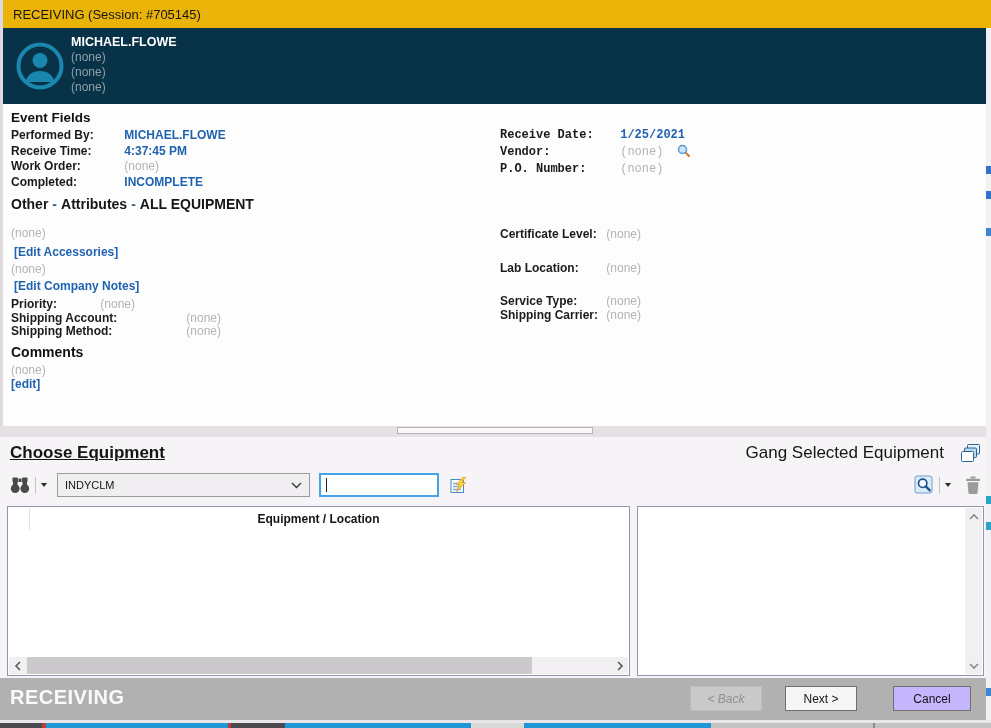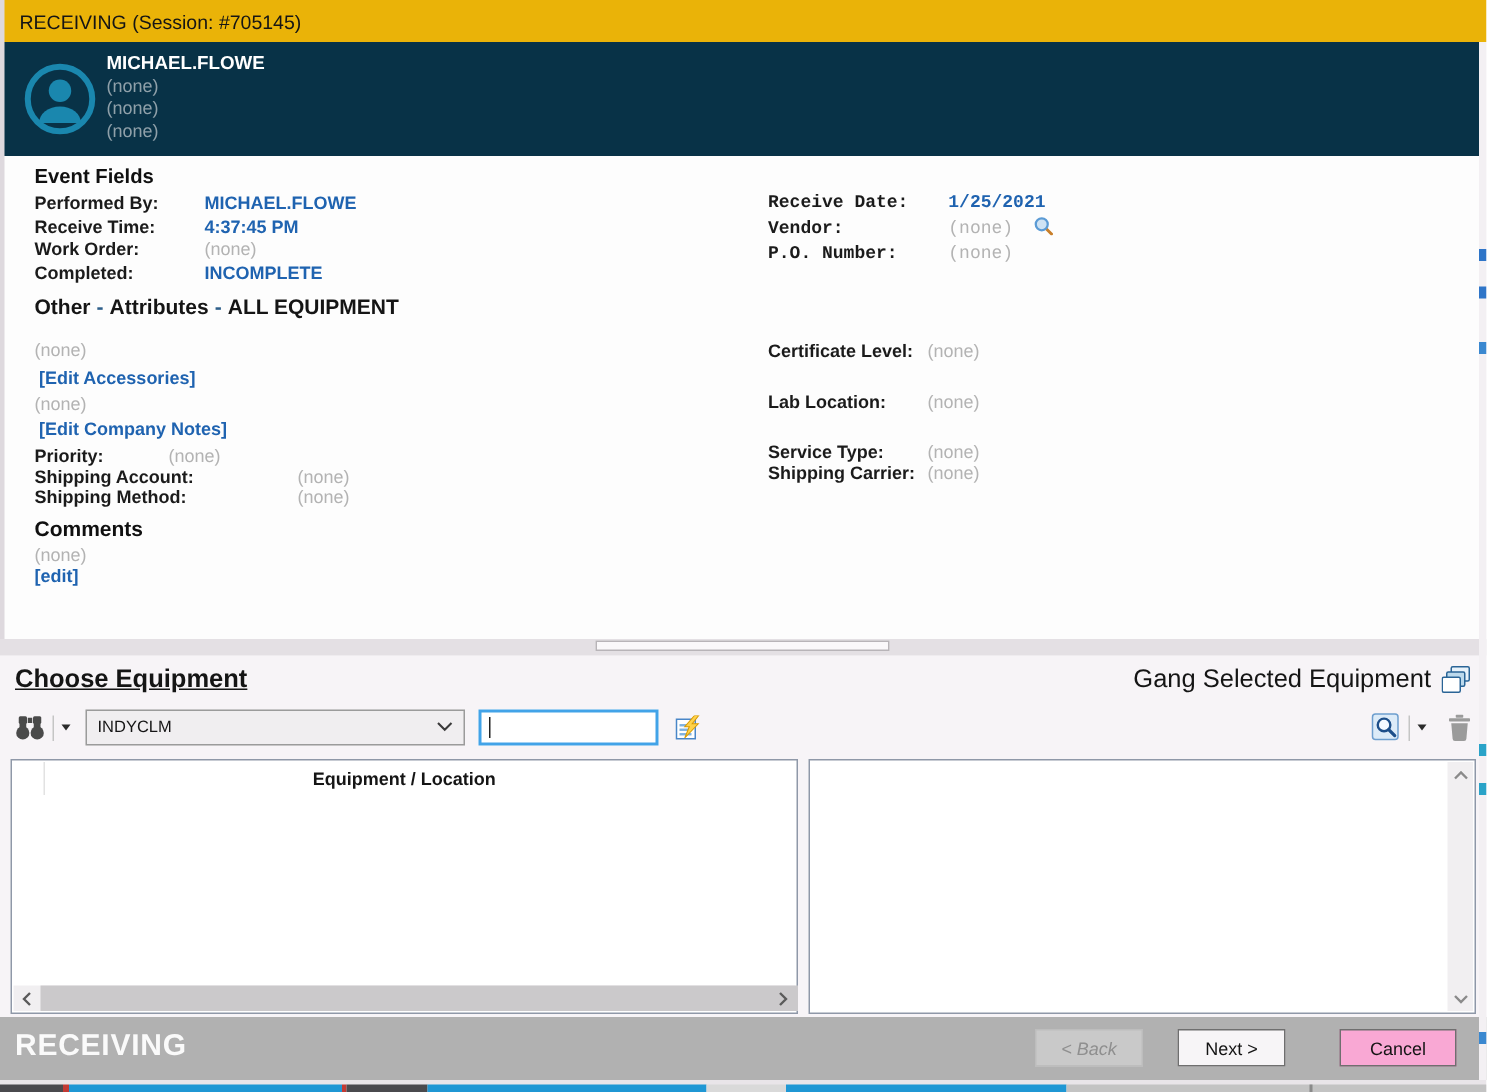--- a/index.html
+++ b/index.html
@@ -17,21 +17,21 @@
 
   
   .user-header { height:76px; background:#083247; position:relative; color:#fff;
     margin-right:5px; border-left:3px solid #ded9de; }
   .avatar { position:absolute; left:13px; top:14px; width:48px; height:48px; }
   .user-info { position:absolute; left:68px; top:7px; }
   .user-name { font-weight:bold; font-size:12.5px; line-height:15px; }
   .user-line { color:#8fa0a9; font-size:12px; line-height:15px; }
 
   
-  .upper { height:322px; background:#fdfdfd; padding:4px 0 0 20px;
+  .upper { height:322px; background:#fdfdfd; padding:4px 0 0 8px;
     border-left:3px solid #ded9de; overflow:hidden; }
   .sec-h { font-size:13.5px; font-weight:bold; color:#101010; margin:2px 0 3px; }
   .attr-h { font-size:14px; font-weight:bold; margin:6px 0 0; }
   .attr-h .sep { color:#2e5f8a; margin:0 4px; }
   .frow { font-size:12px; line-height:15.5px; white-space:nowrap; }
   .flabel { display:inline-block; font-weight:bold; color:#1b1b1b; }
   .fields-cols { display:flex; }
   .col-l { width:489px; } .col-r { flex:1;font-family:Liberation Mono, monospace; }
   .col-l .flabel { width:110px; } .col-r .flabel { width:113px; }
   .val-blue { color:#1f63b0; font-weight:bold; }
@@ -47,41 +47,41 @@
   
   .splitter { height:11px; background:#e4e0e4; position:relative; }
   .splitter .grab { position:absolute; left:397px; top:1px; width:196px; height:7px;
     background:#faf8fa; border:1px solid #b8b4b8; }
 
   
   .lower { height:241px; background:#f7f4f7; padding-top:6px; }
   .equip-head { display:flex; justify-content:space-between; align-items:center;
     padding:0 10px; font-size:17px; }
   .choose { font-weight:bold; text-decoration:underline; }
-  .gang { display:flex; align-items:center; gap:7px; }
+  .gang { display:flex; align-items:center; gap:17px; }
   .toolbar { display:flex; align-items:center; margin-top:9px; padding:0 10px; height:26px; }
   .tool-sep { width:1px; height:17px; background:#c5c5c5; margin:0 5px; }
   .caret { width:0; height:0; border-left:3.5px solid transparent;
     border-right:3.5px solid transparent; border-top:4.5px solid #2b2b2b; }
   .combo { width:253px; height:24px; background:#f0eef0; border:1px solid #9b9b9b;
     display:flex; align-items:center; padding:0 7px; font-size:11px; margin-left:10px; }
   .combo .cv { flex:1; }
   .search-wrap { position:relative; margin-left:9px; }
   .search-input { width:120px; height:24px; border:2px solid #42a3e8; padding:2px 6px;
     font-size:12px; font-family:inherit; background:#fff; }
   .caret-line { position:absolute; left:7px; top:5px; width:1px; height:14px; background:#222; }
   .edit-btn { margin-left:11px; display:flex; }
   .tool-right { margin-left:auto; display:flex; align-items:center; }
   .trash-btn { margin-left:14px; display:flex; }
   .icon-btn { display:flex; cursor:pointer; background:none; border:none; padding:0; }
 
   
   .panels { display:flex; gap:7px; padding:0 7px; margin-top:8px; }
   .panel { background:#fff; border:1px solid #8f98a8; position:relative; height:170px; }
-  .panel-left { width:525px; }
+  .panel-left { width:623px; }
   .panel-right { flex:1; }
   .list-header { text-align:center; font-size:12px; font-weight:600; padding-top:5px; }
   .col-tick { position:absolute; left:21px; top:1px; width:1px; height:22px; background:#e2e2e2; }
   .hscroll { position:absolute; left:1px; right:1px; bottom:1px; height:17px; background:#f1eff1; }
   .hs-arrow { position:absolute; top:0; width:17px; height:17px; display:flex;
     align-items:center; justify-content:center; }
   .hs-arrow.left { left:0; } .hs-arrow.right { right:0; }
   .hs-thumb { position:absolute; left:18px; top:0; width:505px; height:17px; background:#cbc9cb; }
   .vscroll { position:absolute; top:1px; bottom:1px; right:1px; width:17px; background:#f1eff1; }
   .vs-arrow { position:absolute; left:0; width:17px; height:17px; display:flex;
@@ -89,21 +89,21 @@
   .vs-arrow.up { top:0; } .vs-arrow.down { bottom:0; }
 
   
   .footer { height:42px; background:#b1b1b1; position:relative; }
   .footer-title { position:absolute; left:10px; top:8px; font-size:20px; font-weight:bold;
     color:#fafafa; letter-spacing:0.5px; }
   .btn { position:absolute; top:8px; width:72px; height:25px; font-size:12px;
     font-family:inherit; cursor:pointer; }
   .btn-back { left:690px; background:#c9c9c9; border:1px solid #bdbdbd; color:#8f8f8f;font-style:italic; }
   .btn-next { left:785px; background:#f7f5f7; border:1px solid #6f6f6f; color:#141414; }
-  .btn-cancel { left:893px; width:78px; background:#f9a8d4; border:1px solid #6f6f6f; color:#141414; }
+  .btn-cancel { left:893px; width:78px; background:#c4b5fd; border:1px solid #6f6f6f; color:#141414; }
 
   
   .bottom-strip { height:8px; position:relative; background:#e9e5e9; }
   .frag { position:absolute; bottom:0; height:5px; }
 </style>
 </head>
 <body>
 
 <div class="titlebar">
   <span>RECEIVING (Session: #705145)</span>

